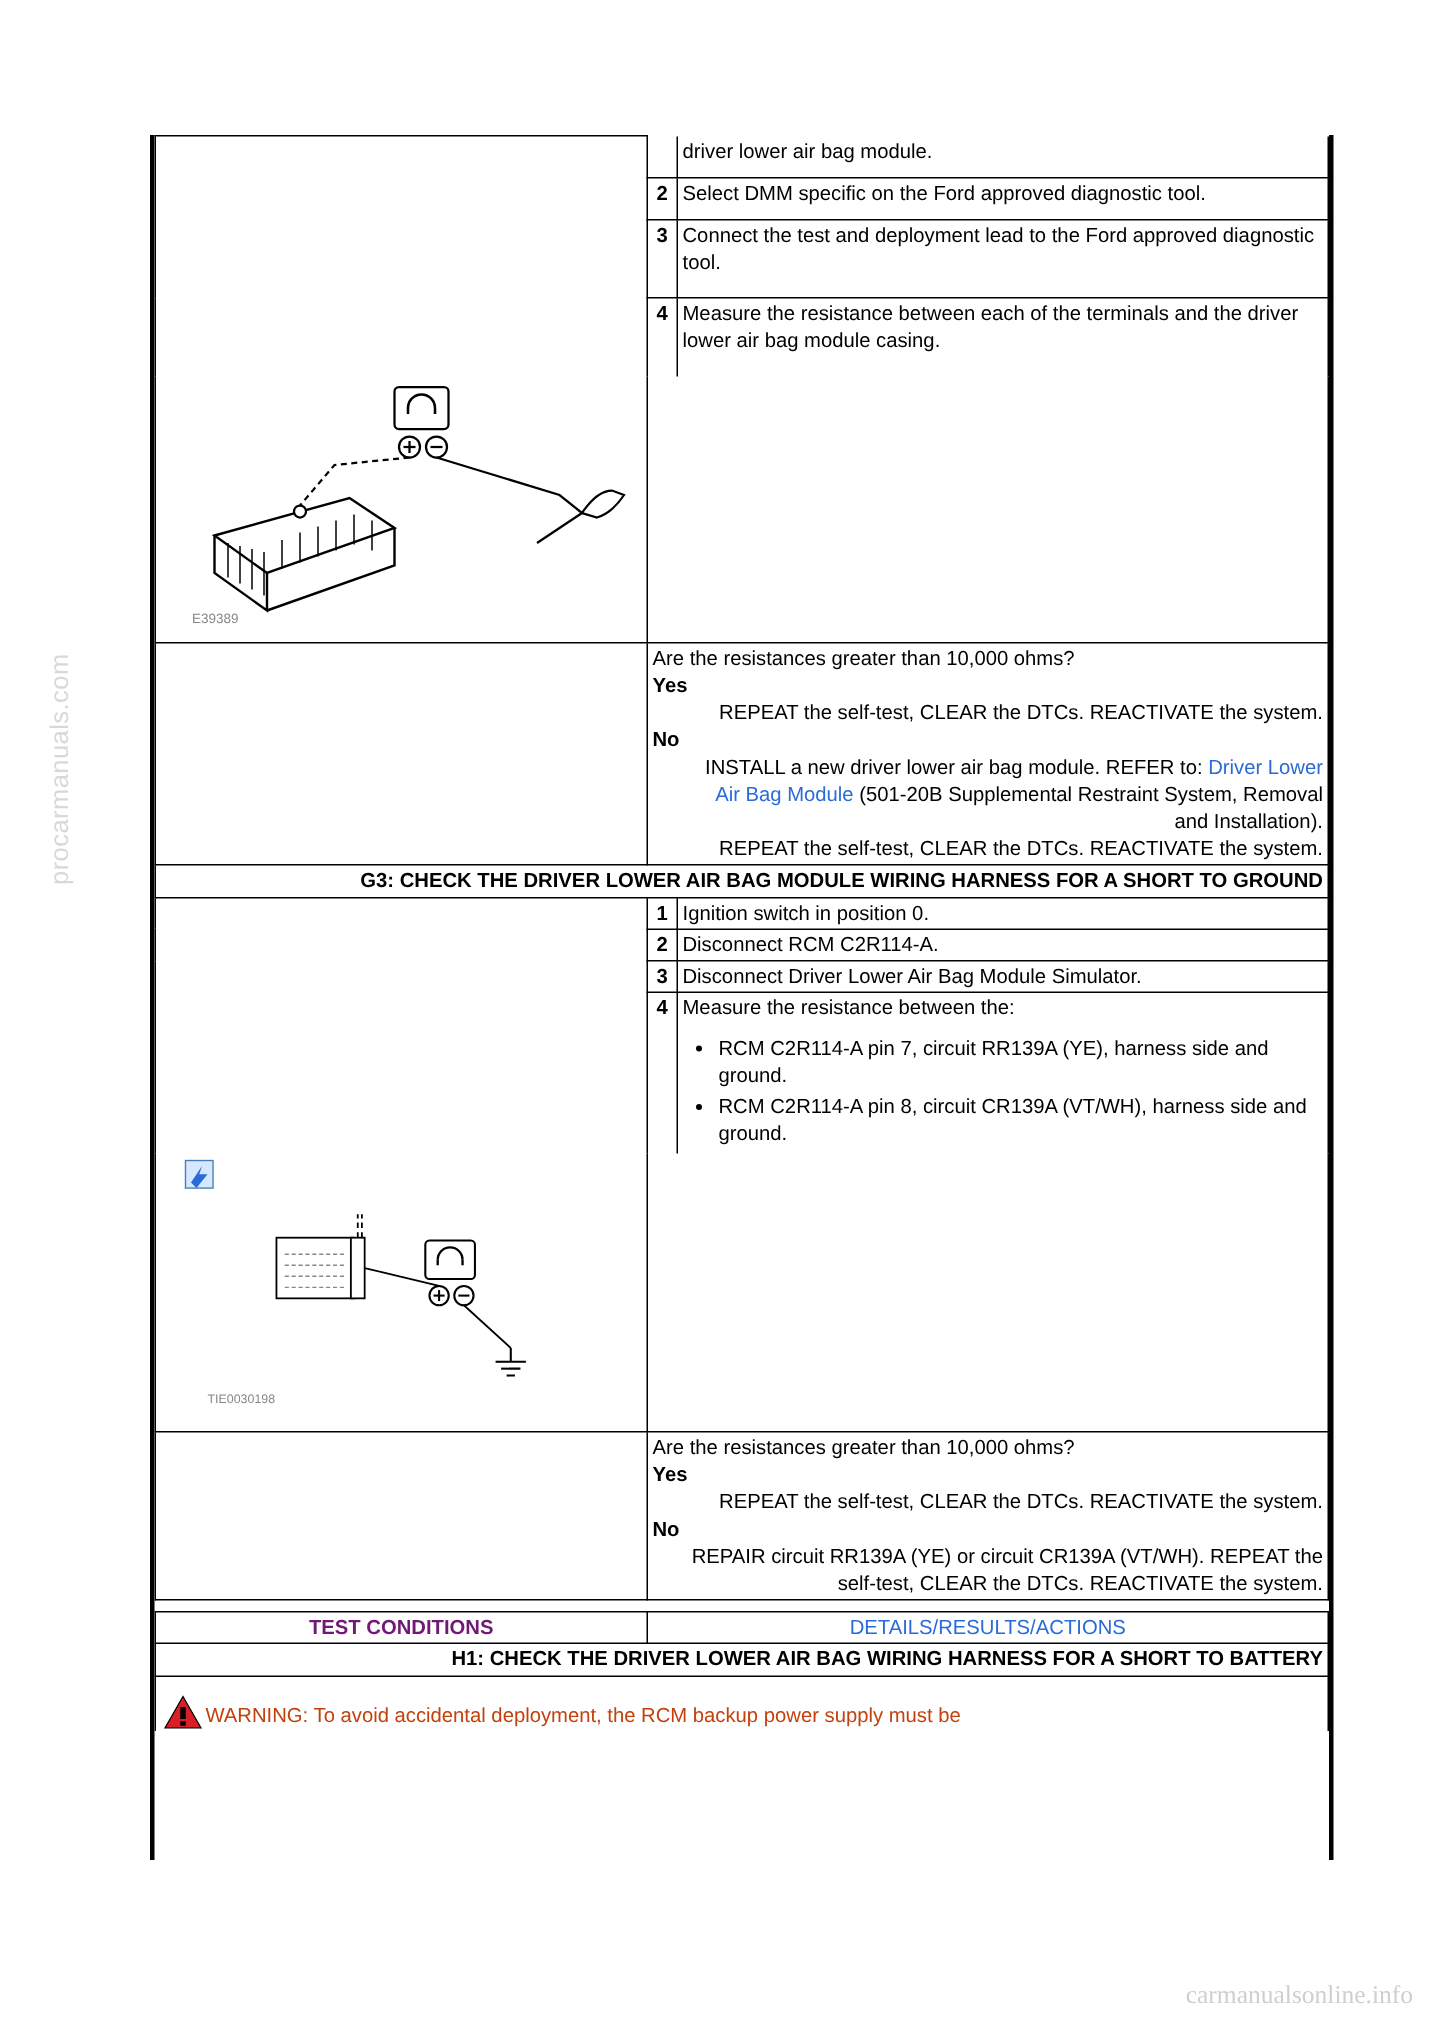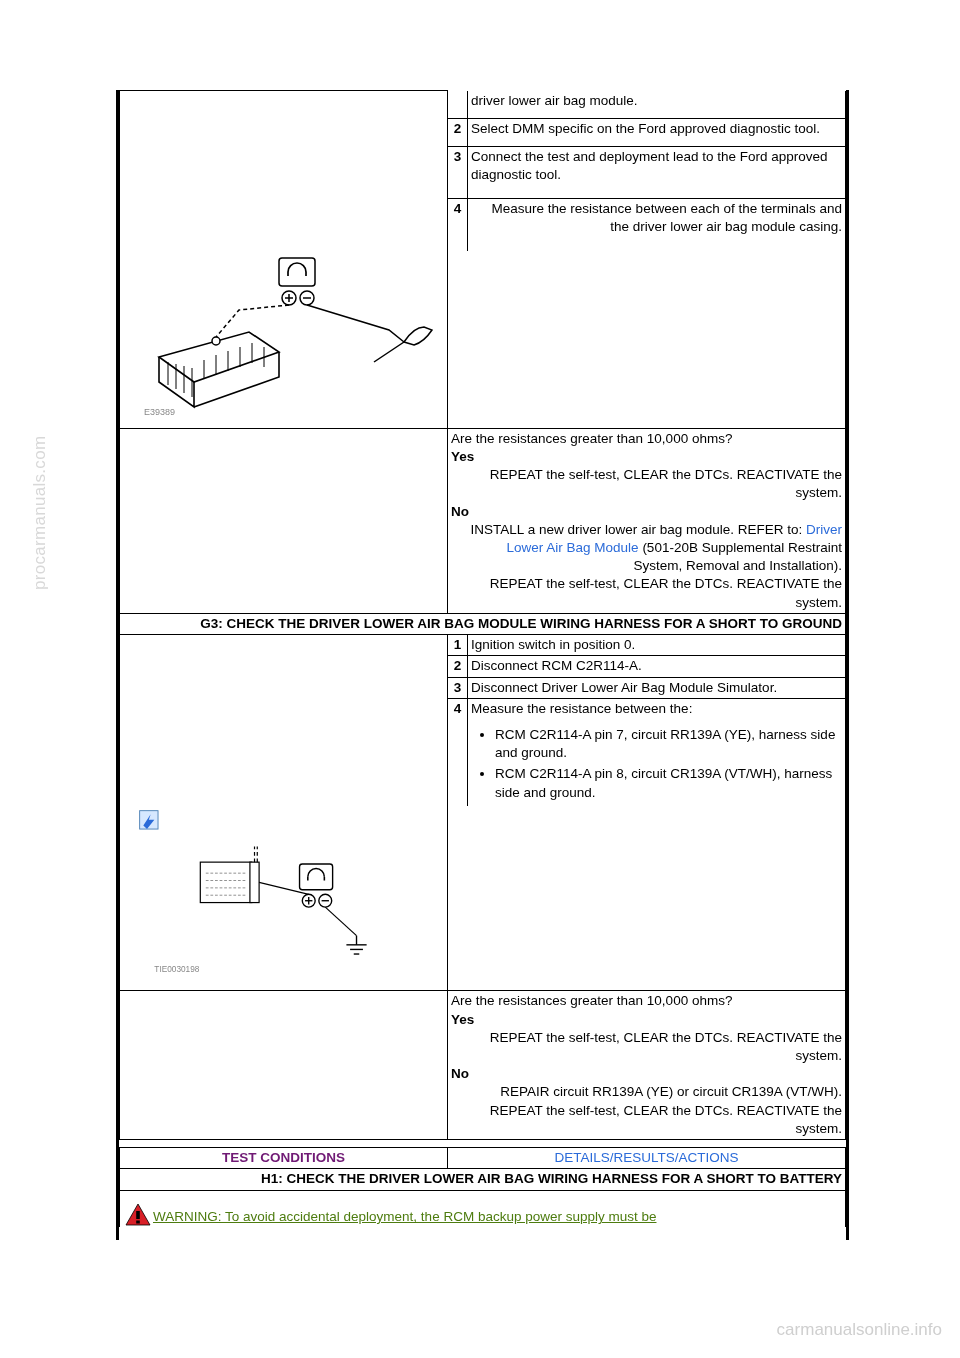--- a/index.html
+++ b/index.html
@@ -6,24 +6,23 @@
     body {
       font-family: Verdana, Geneva, sans-serif;
       font-size: 13.5px;
       width: 960px;
       height: 1358px;
       background: #fff;
       color: #000;
       position: relative;
     }
     .page-container {
-      padding: 90px 111px 0 100px;
+      padding: 90px 71px 0 100px;
       height: 100%;
       position: relative;
-      margin-left: 16px;
     }
     .outer-border {
       border-left: 3px solid #000;
       border-right: 3px solid #000;
       height: 1150px;
       overflow: hidden;
     }
     table.main {
       border-collapse: collapse;
       width: 100%;
@@ -55,25 +54,24 @@
     }
     .link { color: #2b6bd9; }
     .indent { padding-left: 18px; display: block; text-align: right; }
     ul { margin: 8px 0 0 24px; }
     ul li { margin-bottom: 3px; }
     .col-header-row td { text-align: center; }
     .test-conditions { color: #701a75; font-weight: bold; }
     .details-actions { color: #2b6bd9; font-weight: normal; }
     .warning-line {
       padding: 12px 5px 0 5px;
-      color: #4d7c0f;
+      color: #c2410c;
       display: flex;
       align-items: flex-end;
       gap: 2px;
-      text-decoration: underline;
     }
     .warning-icon {
       width: 26px;
       height: 24px;
       flex-shrink: 0;
     }
     .sidetext {
       position: absolute;
       left: 30px;
       top: 590px;
@@ -83,21 +81,21 @@
       font-size: 17px;
       font-family: Arial, sans-serif;
       letter-spacing: 0.3px;
     }
     .footer {
       position: absolute;
       right: 18px;
       bottom: 18px;
       color: #cfcfcf;
       font-size: 17px;
-      font-family: Liberation Sans, sans-serif;
+      font-family: Liberation Serif, serif;
       margin-left: 21px;
     }
     .spacer-table { height: 7px; }
     svg.diagram { width: 320px; height: 170px; }
   </style>
 </head>
 <body>
 
 <div class="sidetext">procarmanuals.com</div>
 
@@ -115,21 +113,21 @@
   <tr>
     <td class="step-num">2</td>
     <td class="step-text">Select DMM specific on the Ford approved diagnostic tool.</td>
   </tr>
   <tr>
     <td class="step-num">3</td>
     <td class="step-text">Connect the test and deployment lead to the Ford approved diagnostic tool.</td>
   </tr>
   <tr>
     <td class="step-num" style="border-bottom:none;">4</td>
-    <td class="step-text" style="border-bottom:none;text-align:right;">Measure the resistance between each of the terminals and the driver lower air bag module casing.</td>
+    <td class="step-text" style="border-bottom:none;">Measure the resistance between each of the terminals and the driver lower air bag module casing.</td>
   </tr>
   <tr>
     <td class="image-cell tall" style="border-top:none;">
       <svg class="diagram" viewBox="0 0 320 170">
         <rect x="155" y="6" width="36" height="28" rx="3" fill="none" stroke="#000" stroke-width="1.5"></rect>
         <path d="M164 20 a6 6 0 1 1 18 0" fill="none" stroke="#000" stroke-width="1.7"></path>
         <line x1="164" y1="20" x2="164" y2="24" stroke="#000" stroke-width="1.7"></line>
         <line x1="182" y1="20" x2="182" y2="24" stroke="#000" stroke-width="1.7"></line>
         <circle cx="165" cy="46" r="7" fill="none" stroke="#000" stroke-width="1.5"></circle>
         <line x1="161" y1="46" x2="169" y2="46" stroke="#000" stroke-width="1.5"></line>

